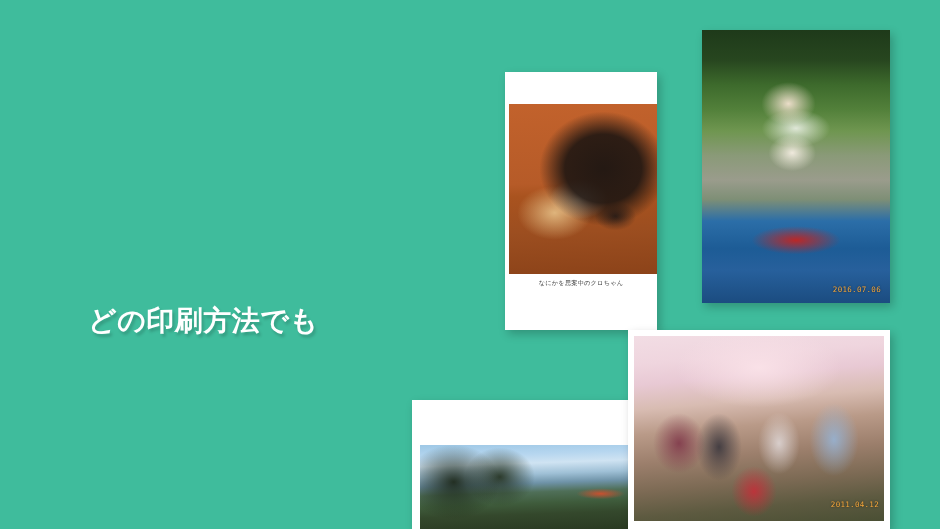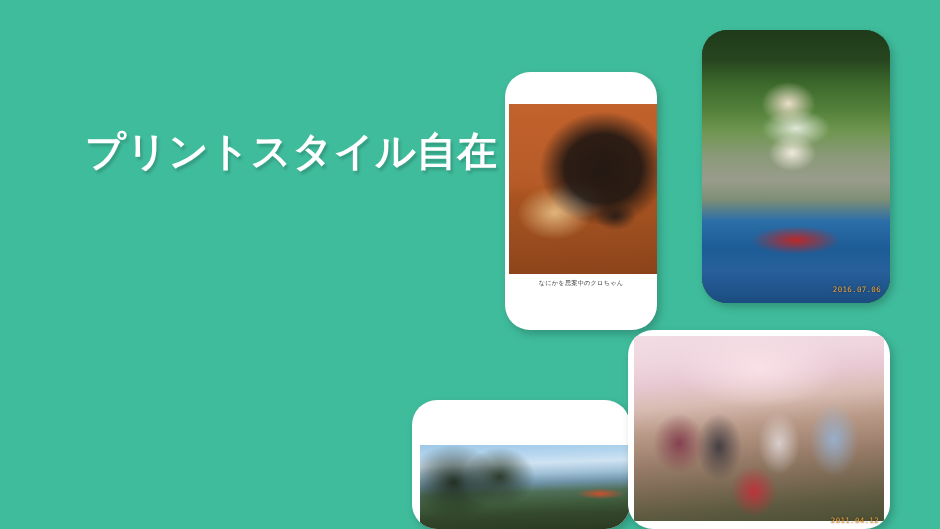--- a/index.html
+++ b/index.html
@@ -44,21 +44,20 @@
     white-space: nowrap;
   }
   .subhead .sh-line { display: block; }
 
   
   .card {
     position: absolute;
     background: #ffffff;
     box-shadow: 3px 4px 9px rgba(0,0,0,0.22);
     overflow: hidden;
-    border-radius: 25px;
   }
   .photo {
     position: absolute;
     overflow: hidden;
   }
   .caption {
     position: absolute;
     width: 100%;
     text-align: center;
     color: #3a3a3a;
@@ -147,21 +146,21 @@
       radial-gradient(ellipse 12% 24% at 34% 60%, rgba(52,50,58,0.85) 0%, rgba(52,50,58,0) 76%),
       radial-gradient(ellipse 11% 22% at 58% 58%, rgba(238,236,240,0.7) 0%, rgba(238,236,240,0) 76%),
       radial-gradient(ellipse 13% 26% at 80% 56%, rgba(150,180,214,0.88) 0%, rgba(150,180,214,0) 76%),
       radial-gradient(ellipse 12% 18% at 48% 84%, rgba(200,44,56,0.85) 0%, rgba(200,44,56,0) 76%),
       linear-gradient(175deg,
         #f2dde4 0%, #efd5de 14%, #e8c9d4 24%,
         #d8bcb2 36%, #b99a88 48%,
         #9c7f6c 62%, #7c6a54 76%,
         #5d5a40 88%, #4a4f34 100%);
   }
-  #card-group .datestamp { right: 11px; bottom: 4px; }
+  #card-group .datestamp { right: 11px; bottom: 20px; }
 
   
   #card-land {
     left: 412px;
     top: 400px;
     width: 218px;
     height: 129px;
   }
   #card-land .photo {
     left: 8px;
@@ -178,24 +177,24 @@
         #4f6f58 56%, #3f5c3c 68%,
         #34482c 80%, #2a3a22 100%);
   }
 </style>
 </head>
 <body>
 
 <div id="stage">
 
   <div class="headline">
-    <span class="hl-line">プリントスタイル自在</span>
   </div>
 
   <div class="subhead">
+    <span class="sh-line">どの印刷方法でも</span>
   </div>
 
   <div class="card" id="card-land">
     <div class="photo"></div>
   </div>
 
   <div class="card" id="card-dog">
     <div class="photo"></div>
     <div class="caption">なにかを思案中のクロちゃん</div>
   </div>

